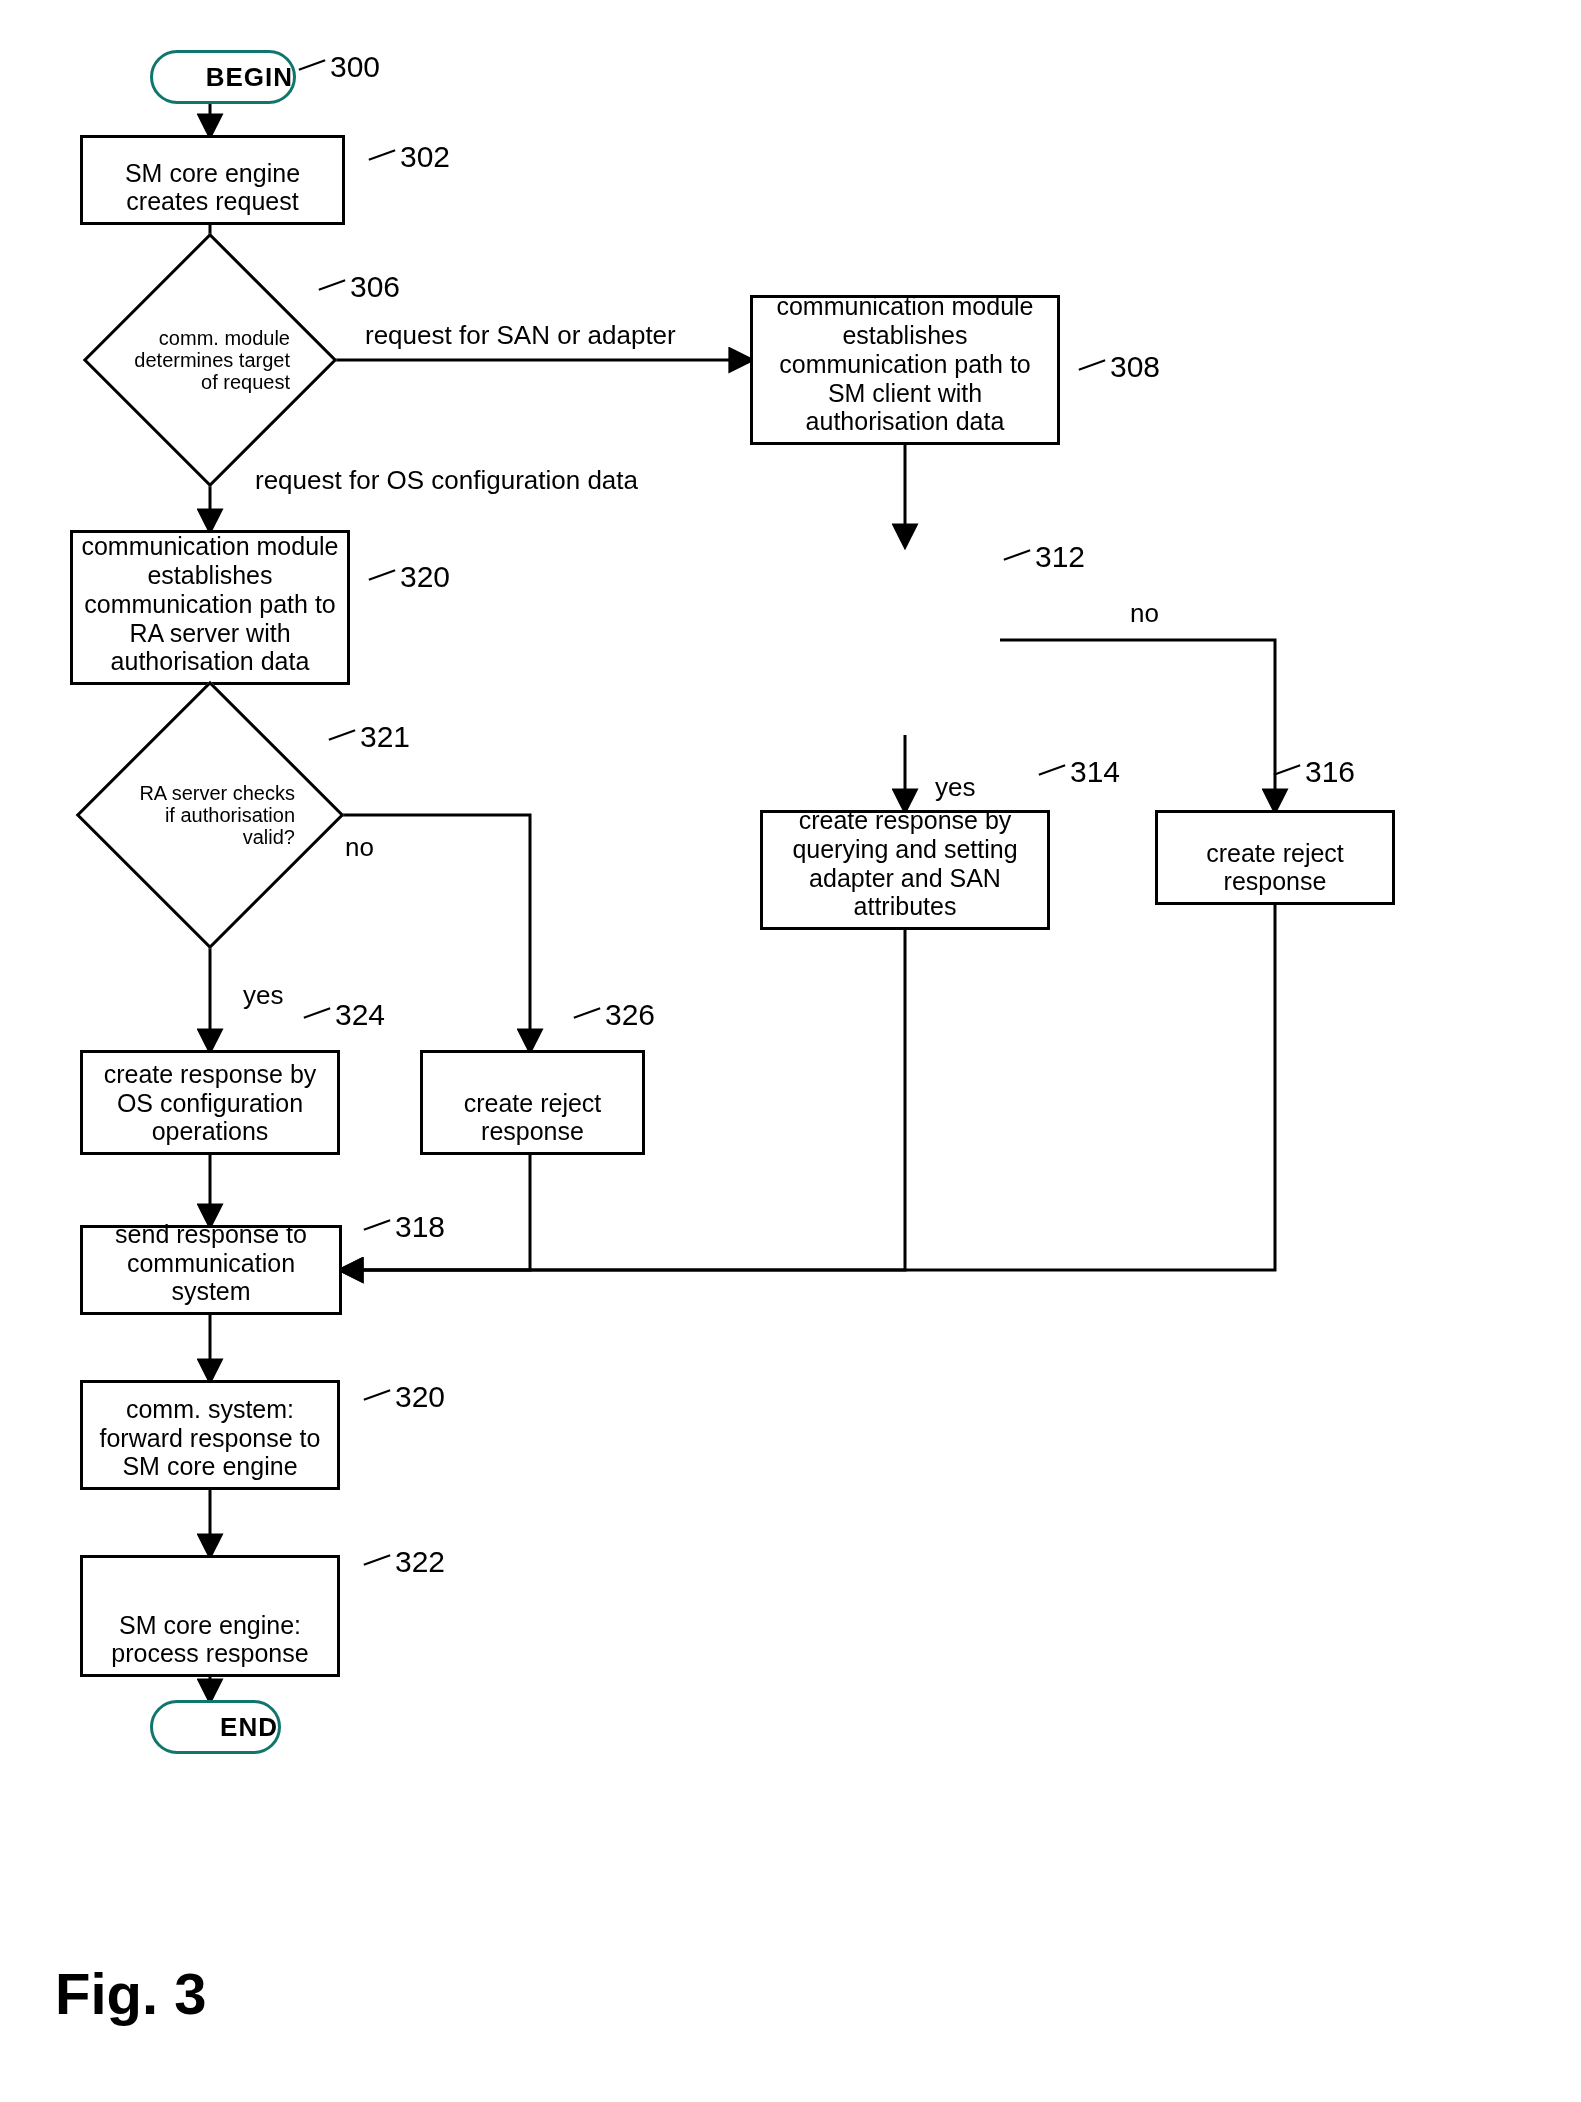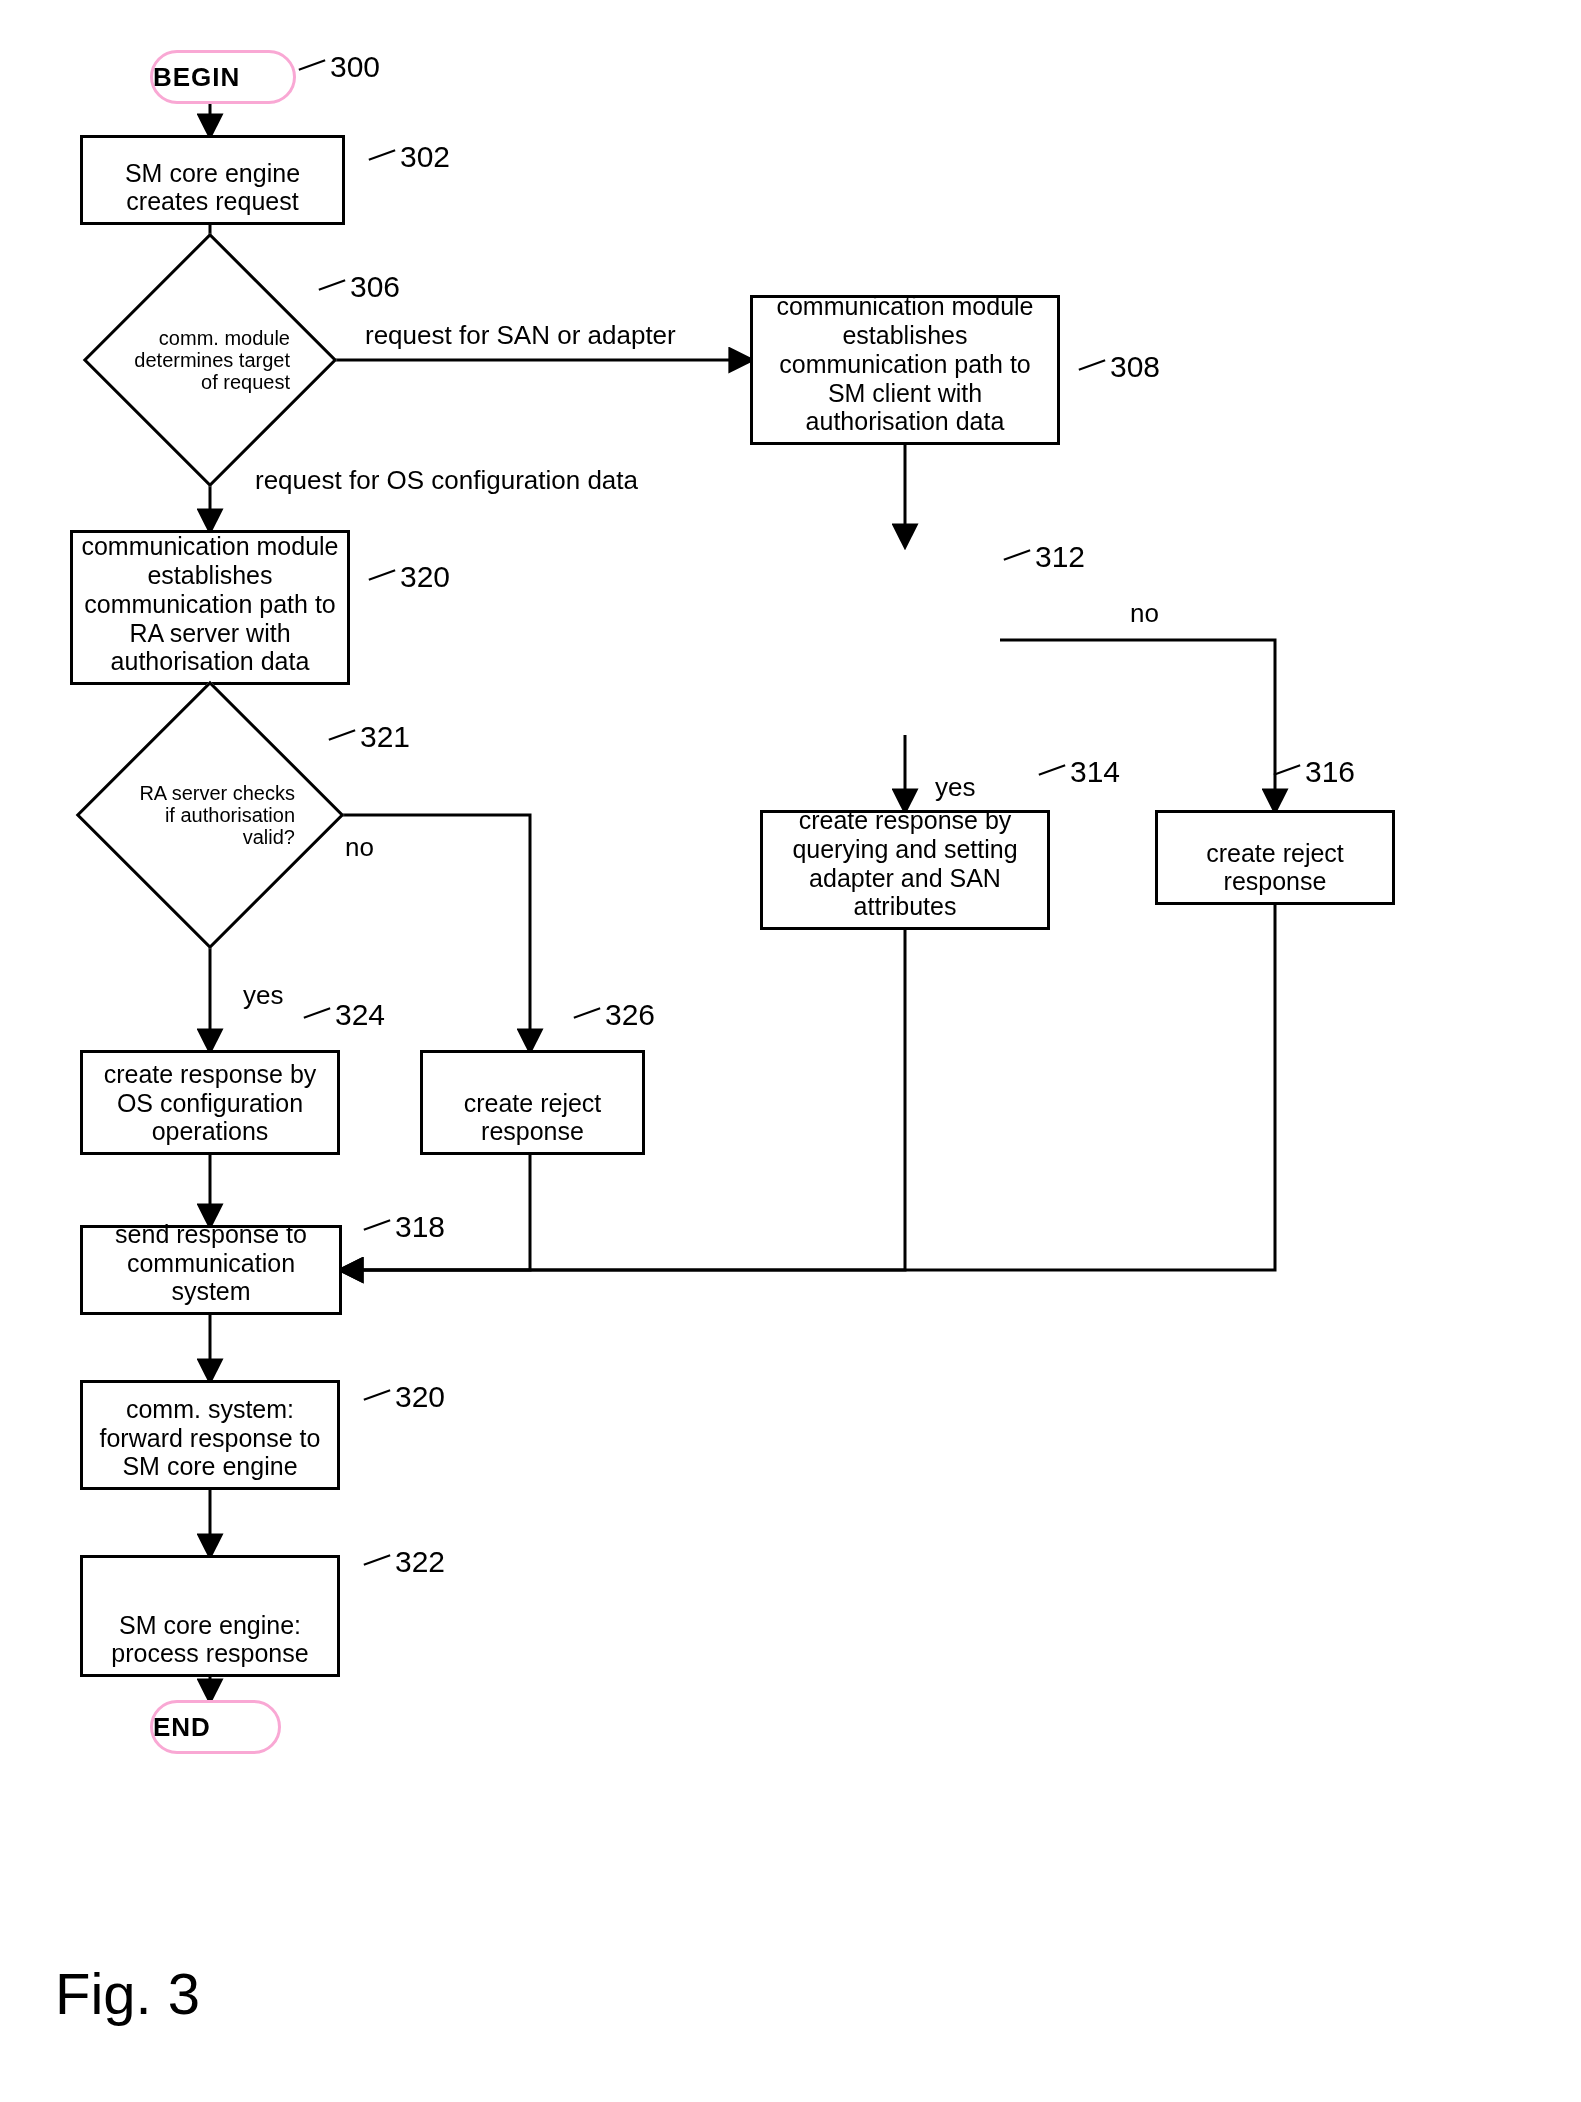--- a/index.html
+++ b/index.html
@@ -22,26 +22,26 @@
     align-items: flex-end;
     justify-content: center;
     text-align: center;
     font-size: 25px;
     line-height: 1.15;
     padding: 6px 8px;
     box-sizing: border-box;
   }
   .terminator {
     position: absolute;
-    border: 3px solid #f9a8d4;
+    border: 3px solid #0f766e;
     border-radius: 999px;
     background: #fff;
     display: flex;
     align-items: center;
-    justify-content: flex-start;
+    justify-content: flex-end;
     font-weight: bold;
     font-size: 26px;
     letter-spacing: 1px;
   }
   .diamond {
     position: absolute;
     background: #fff;
   }
   .diamond .shape {
     position: absolute;
@@ -212,17 +212,17 @@
 
   <div class="box" style="left:80px; top:1555px; width:260px; height:122px;">
     <span>SM core engine: process response</span>
   </div>
   <div class="reflabel" style="left:395px; top:1545px;"><span>322</span></div>
 
   <div class="terminator" style="left:150px; top:1700px; width:125px; height:48px;">
     <span>END</span>
   </div>
 
-  <div class="figlabel" style="left:55px; top:1960px;">
+  <div class="figlabel" style="left:55px; top:1960px;font-weight:bold;">
     <span>Fig. 3</span>
   </div>
 
 </div>
 
 </body></html>

